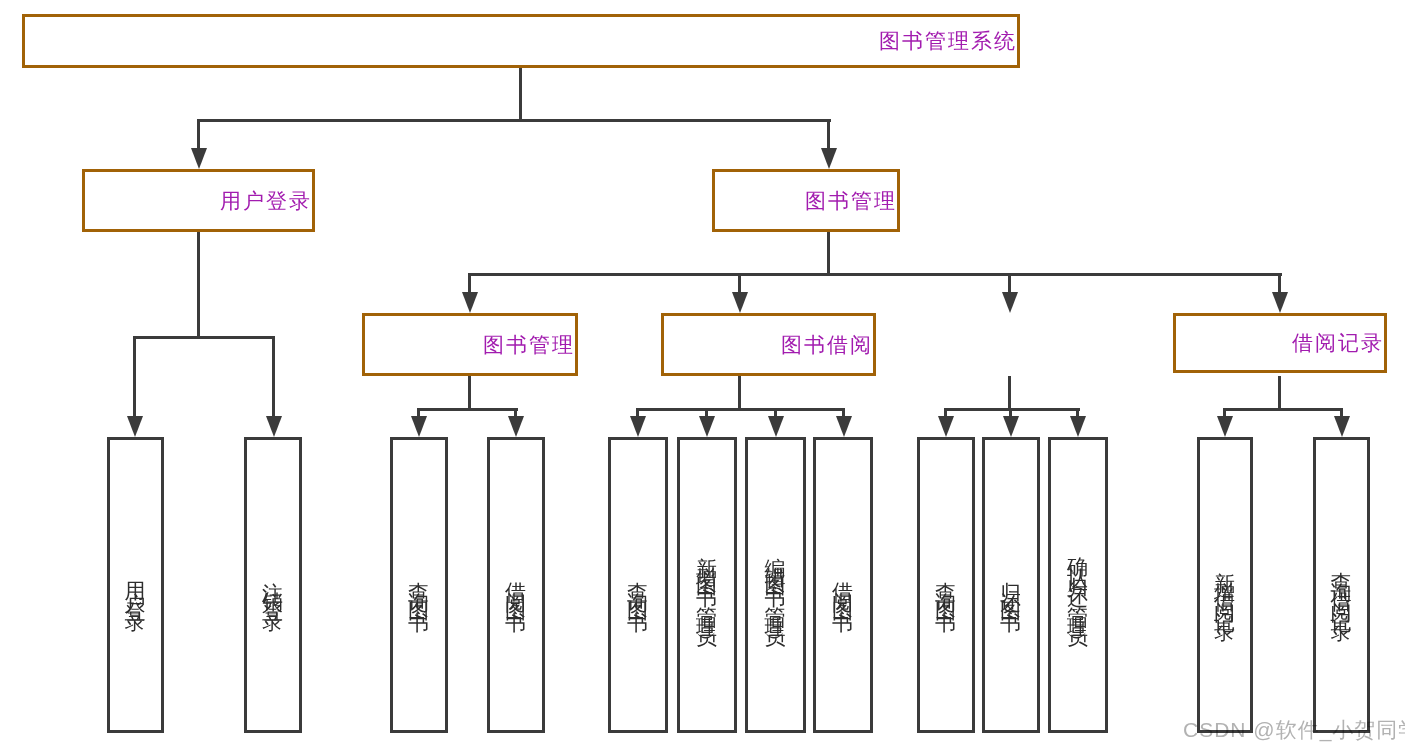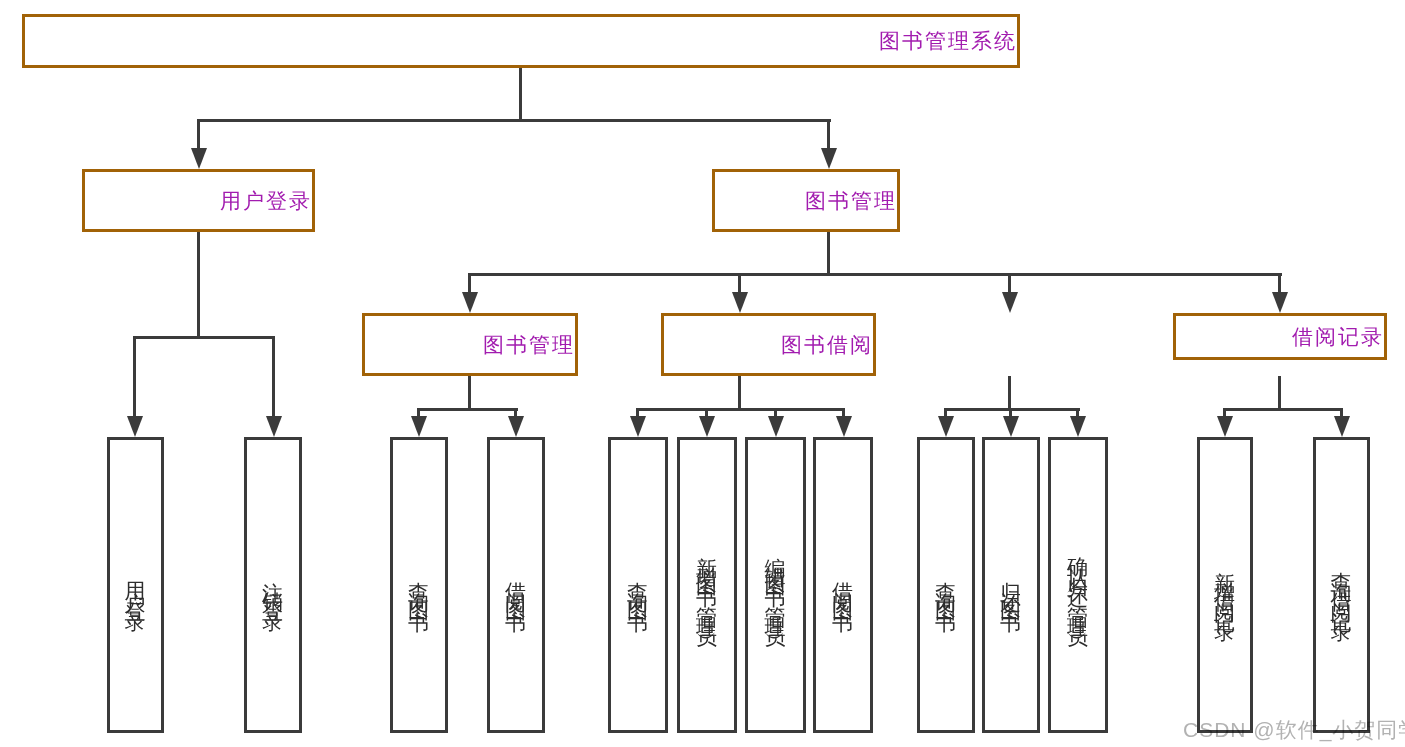--- a/index.html
+++ b/index.html
@@ -84,21 +84,21 @@
 
   <div class="box" style="left:362px; top:313px; width:216px; height:63px;">
     <span>图书管理</span>
   </div>
 
   <div class="box" style="left:633px; top:313px; width:215px; height:63px;margin-left:28px;">
     <span>图书借阅</span>
   </div>
 
 
-  <div class="box" style="left:1173px; top:313px; width:214px; height:47px;padding-left:39px;">
+  <div class="box" style="left:1173px; top:313px; width:214px; height:60px;padding-left:39px;">
     <span>借阅记录</span>
   </div>
 
   <div class="vbox" style="left:107px; top:437px; width:57px; height:296px;">
     <span class="vtext">用户登录</span>
   </div>
   <div class="vbox" style="left:244px; top:437px; width:58px; height:296px;">
     <span class="vtext">注销登录</span>
   </div>
 

